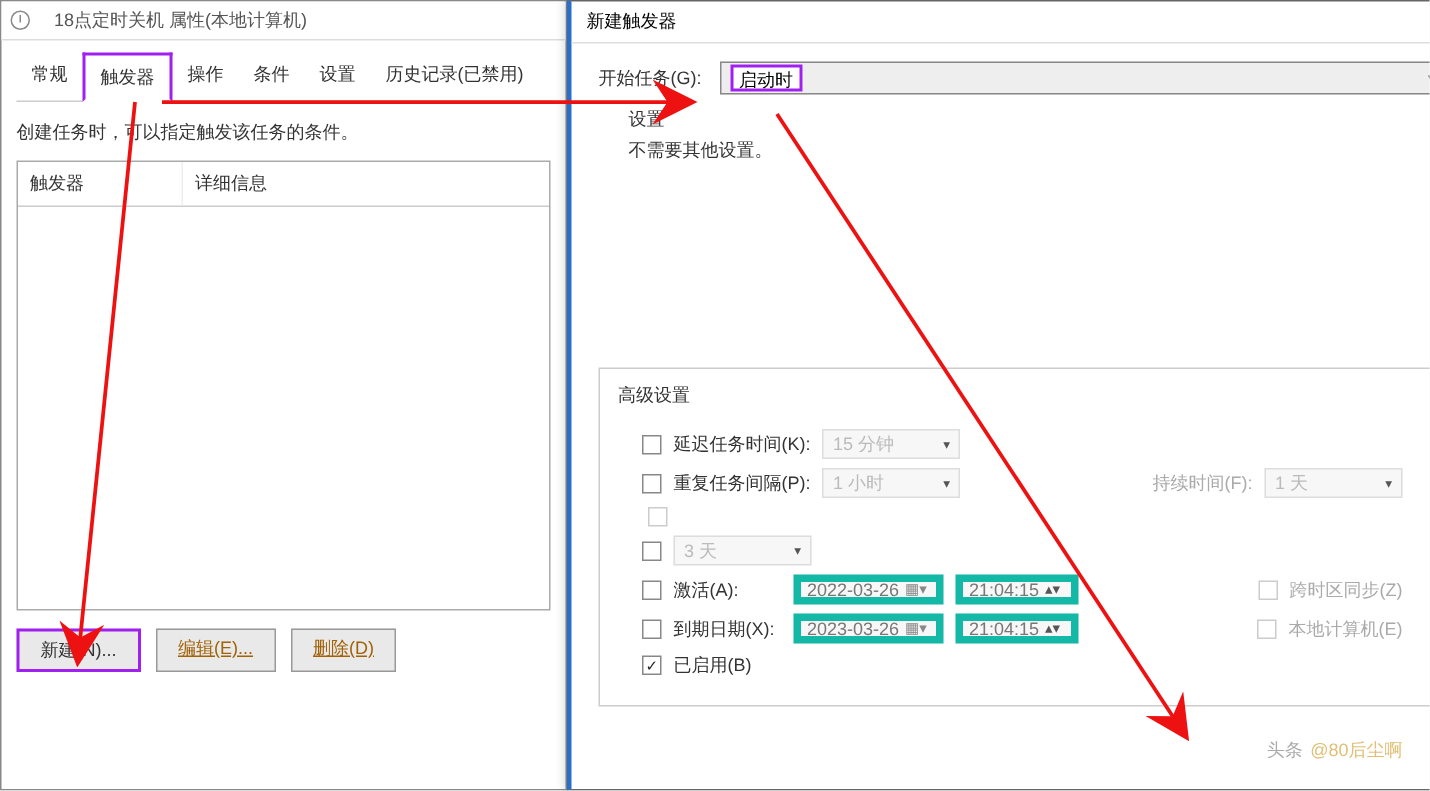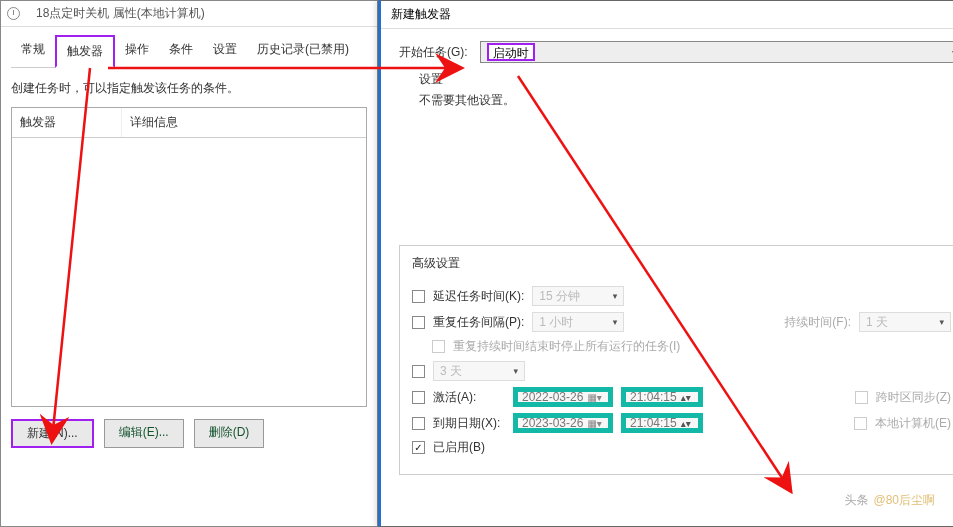--- a/index.html
+++ b/index.html
@@ -18,41 +18,41 @@
     .hint { margin: 12px 0 10px; color: #333; }
     .trigger-list { border: 1px solid #aaa; height: 300px; }
     .trigger-list-head { display: flex; border-bottom: 1px solid #ccc; }
     .trigger-list-head > div { padding: 6px 8px; color: #333; }
     .col-a { width: 110px; border-right: 1px solid #eee; }
     .col-b { flex: 1; }
 
     .btn-row { margin-top: 12px; display: flex; gap: 10px; }
     .btn { border: 1px solid #999; background: #e9e9e9; padding: 4px 14px; cursor: pointer; color: #333; }
     .btn.hi { border: 2px solid #a020f0; }
-    .btn.dis { color: #14532d; }
+    .btn.dis { color: #a16207; text-decoration: underline; }
 
     
     .dialog { position: absolute; left: 378px; top: 0; width: 605px; height: 527px; background: #fff; border: 1px solid #666; border-left: 3px solid #2a6fc7; box-shadow: -2px 0 6px rgba(0,0,0,.15); }
     .dlg-title { height: 28px; display: flex; align-items: center; justify-content: space-between; padding: 0 8px 0 10px; border-bottom: 1px solid #ddd; }
     .close-x { font-size: 16px; color: #333; cursor: pointer; padding: 0 4px; }
     .dlg-body { padding: 12px 18px; }
 
     .row { display: flex; align-items: center; margin-bottom: 8px; }
     .lbl { color: #333; margin-right: 8px; }
     .dropdown { border: 1px solid #888; background: #eee; height: 22px; display: flex; align-items: center; justify-content: space-between; padding: 0 6px; cursor: pointer; }
     .dropdown.main { flex: 1; margin-left: 4px; }
     .dropdown.main .val { border: 2px solid #a020f0; padding: 0 4px; background: #fff; display: inline-block; height: 18px; line-height: 16px; }
     .caret { font-size: 10px; color: #555; }
     .section-lbl { color: #333; margin: 4px 0 4px 20px; }
     .no-set { color: #333; margin: 4px 0 10px 20px; }
 
     .group { border: 1px solid #ccc; margin-top: 136px; padding: 10px 12px 12px; }
     .group-title { margin: -18px 0 8px -4px; background: #fff; display: inline-block; padding: 0 4px; color: #333; }
 
-    .grow { display: flex; align-items: center; margin: 6px 0; gap: 8px; }
+    .grow { display: flex; align-items: center; margin: 6px 16px; gap: 8px; }
     .chk { width: 13px; height: 13px; border: 1px solid #888; display: inline-flex; align-items: center; justify-content: center; font-size: 10px; color: #222; }
     .chk.dis { border-color: #ccc; }
     .glbl { color: #333; }
     .glbl.dis { color: #aaa; }
     .sel-small { border: 1px solid #bbb; background: #f7f7f7; height: 20px; display: flex; align-items: center; justify-content: space-between; padding: 0 6px; color: #555; }
     .sel-small.dis { color: #bbb; border-color: #ddd; }
     .sel-small .caret { font-size: 9px; }
     .date-inp { border: 5px solid #14b8a6; background: #f7f7f7; height: 20px; display: flex; align-items: center; padding: 0 4px; color: #777; gap: 4px; }
     .date-inp .cal { font-size: 10px; color: #888; }
     .indent { margin-left: 20px; }
@@ -133,21 +133,20 @@
         <span style="flex:1"></span>
         <span class="glbl dis">持续时间(F):</span>
         <div class="sel-small dis" style="width:92px">
           <span>1 天</span>
             <span class="caret">▾</span>
         </div>
       </div>
 
       <div class="grow indent">
         <span class="chk dis"></span>
-        <span class="glbl dis">重复持续时间结束时停止所有运行的任务(I)</span>
       </div>
 
       <div class="grow">
         <span class="chk"></span>
         <div class="sel-small dis" style="width:92px">
           <span>3 天</span>
             <span class="caret">▾</span>
         </div>
       </div>
 

